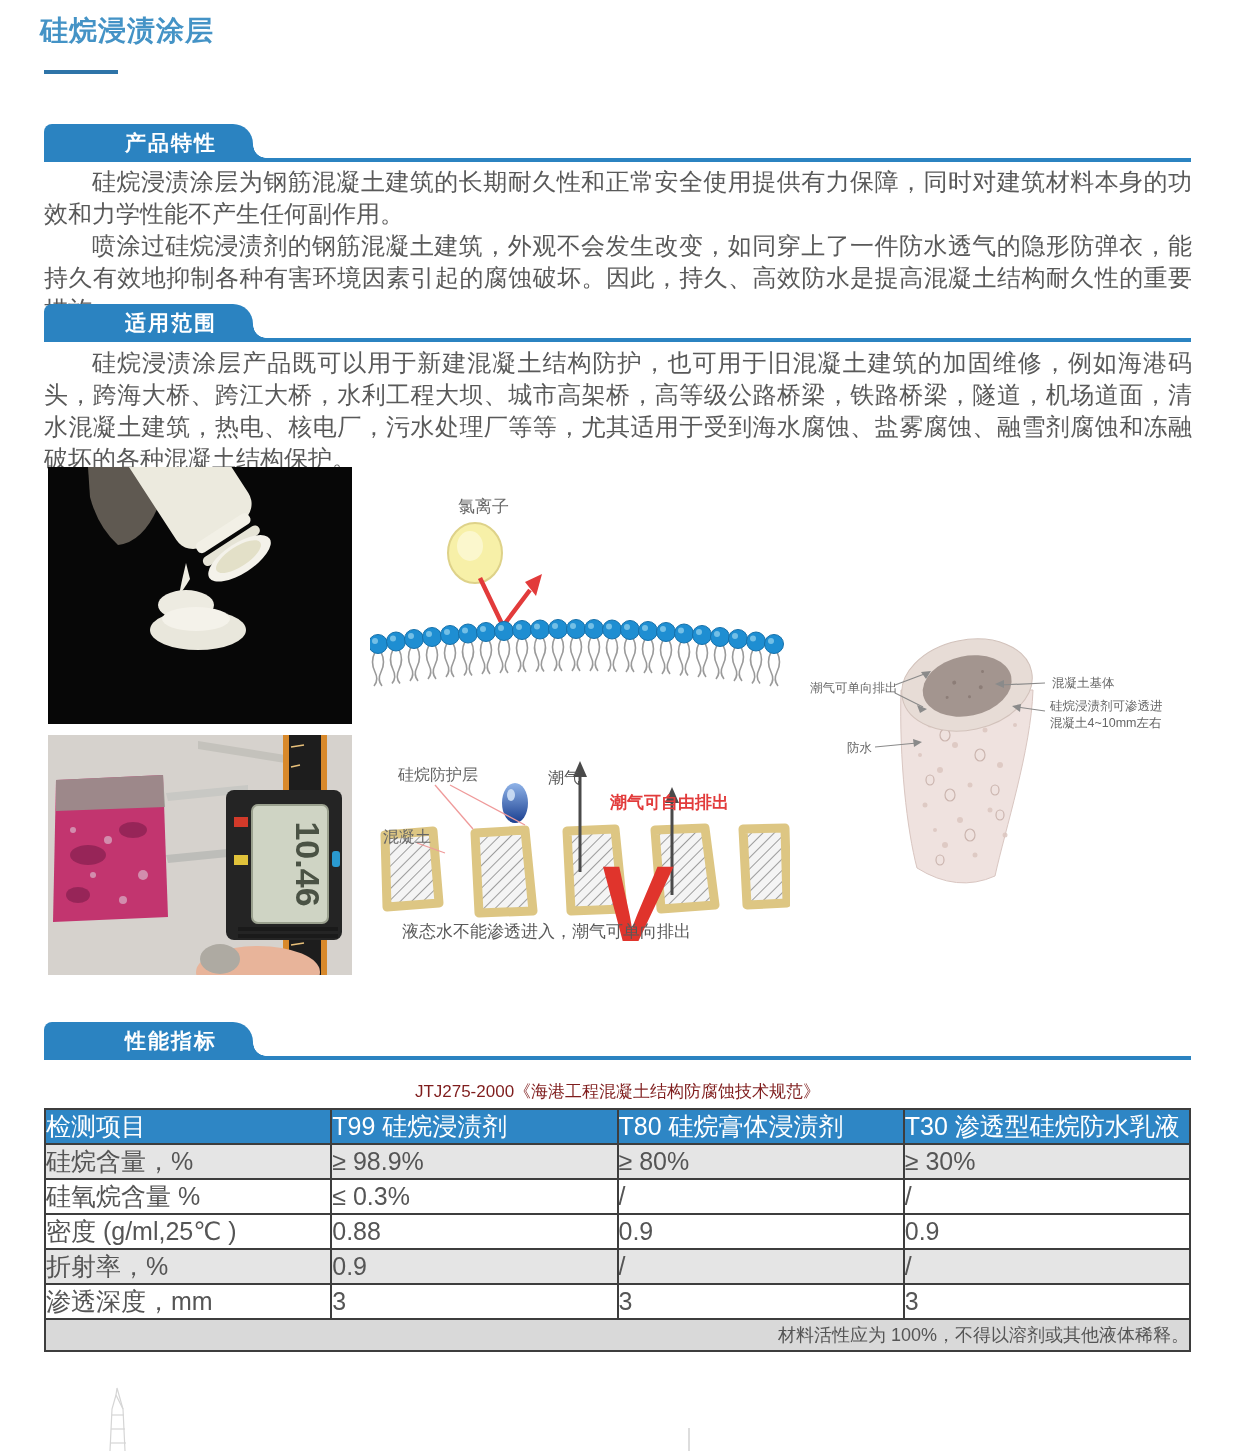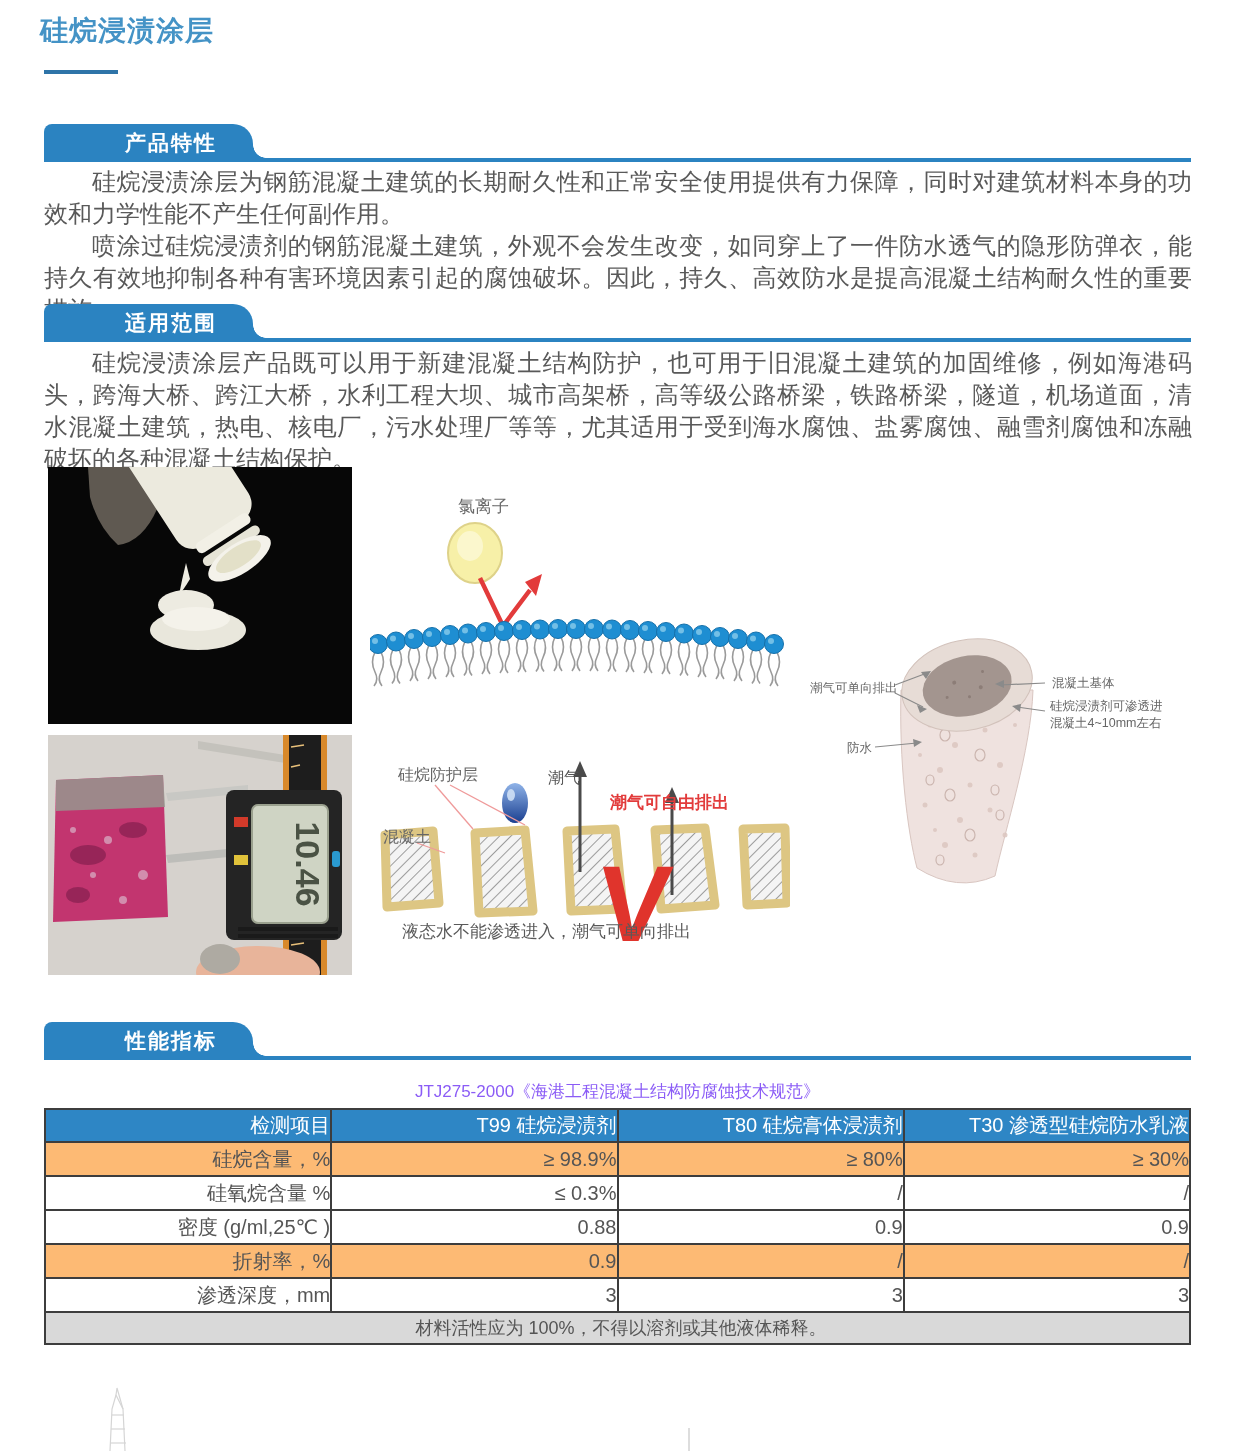--- a/index.html
+++ b/index.html
@@ -15,28 +15,28 @@
         line-height:37px;letter-spacing:2px;padding-left:45px;}
   .section .tab::after{content:'';position:absolute;right:-13px;bottom:4px;width:13px;height:13px;
         background:radial-gradient(circle at 100% 0, rgba(0,0,0,0) 12.5px, #2b83c1 13px);}
   .para{position:absolute;left:44px;width:1148px;font-size:24px;line-height:32px;color:#595959;
         text-align:justify;margin:0;}
   .para p{margin:0;text-indent:2em;}
   #features-para{top:166px;}
   #scope-para{top:347px;}
   .fig{position:absolute;}
   .caption-line{position:absolute;left:44px;top:1080px;width:1147px;text-align:center;
-        font-size:17px;color:#8b5cf6;}
+        font-size:17px;color:#7f1d1d;}
   table.perf{position:absolute;left:44px;top:1108px;width:1147px;border-collapse:collapse;
         table-layout:fixed;}
-  table.perf th,table.perf td{border:2px solid #3d3d3d;text-align:right;font-size:20px;
+  table.perf th,table.perf td{border:2px solid #3d3d3d;text-align:left;font-size:25px;
         color:#555;height:32px;padding:0;overflow:hidden;white-space:nowrap;}
   table.perf th{background:#2e86c5;color:#ffffff;font-weight:normal;height:31px;}
-  table.perf tr.gray td{background:#fdba74;}
-  table.perf td.tnote{text-align:center;padding-left:7px;background:#d9d9d9;height:30px;font-size:18px;}
+  table.perf tr.gray td{background:#e5e5e5;}
+  table.perf td.tnote{text-align:right;padding-left:7px;background:#d9d9d9;height:30px;font-size:18px;}
   .wm-line{position:absolute;left:688px;top:1428px;width:2px;height:23px;background:#cfcfcf;opacity:.7;}
   svg text{font-family:"Liberation Sans","DejaVu Sans",sans-serif;}
 </style>
 </head>
 <body>
 
 <div class="page">
 
   <div class="page-title">硅烷浸渍涂层</div>
   <div class="title-underline"></div>

